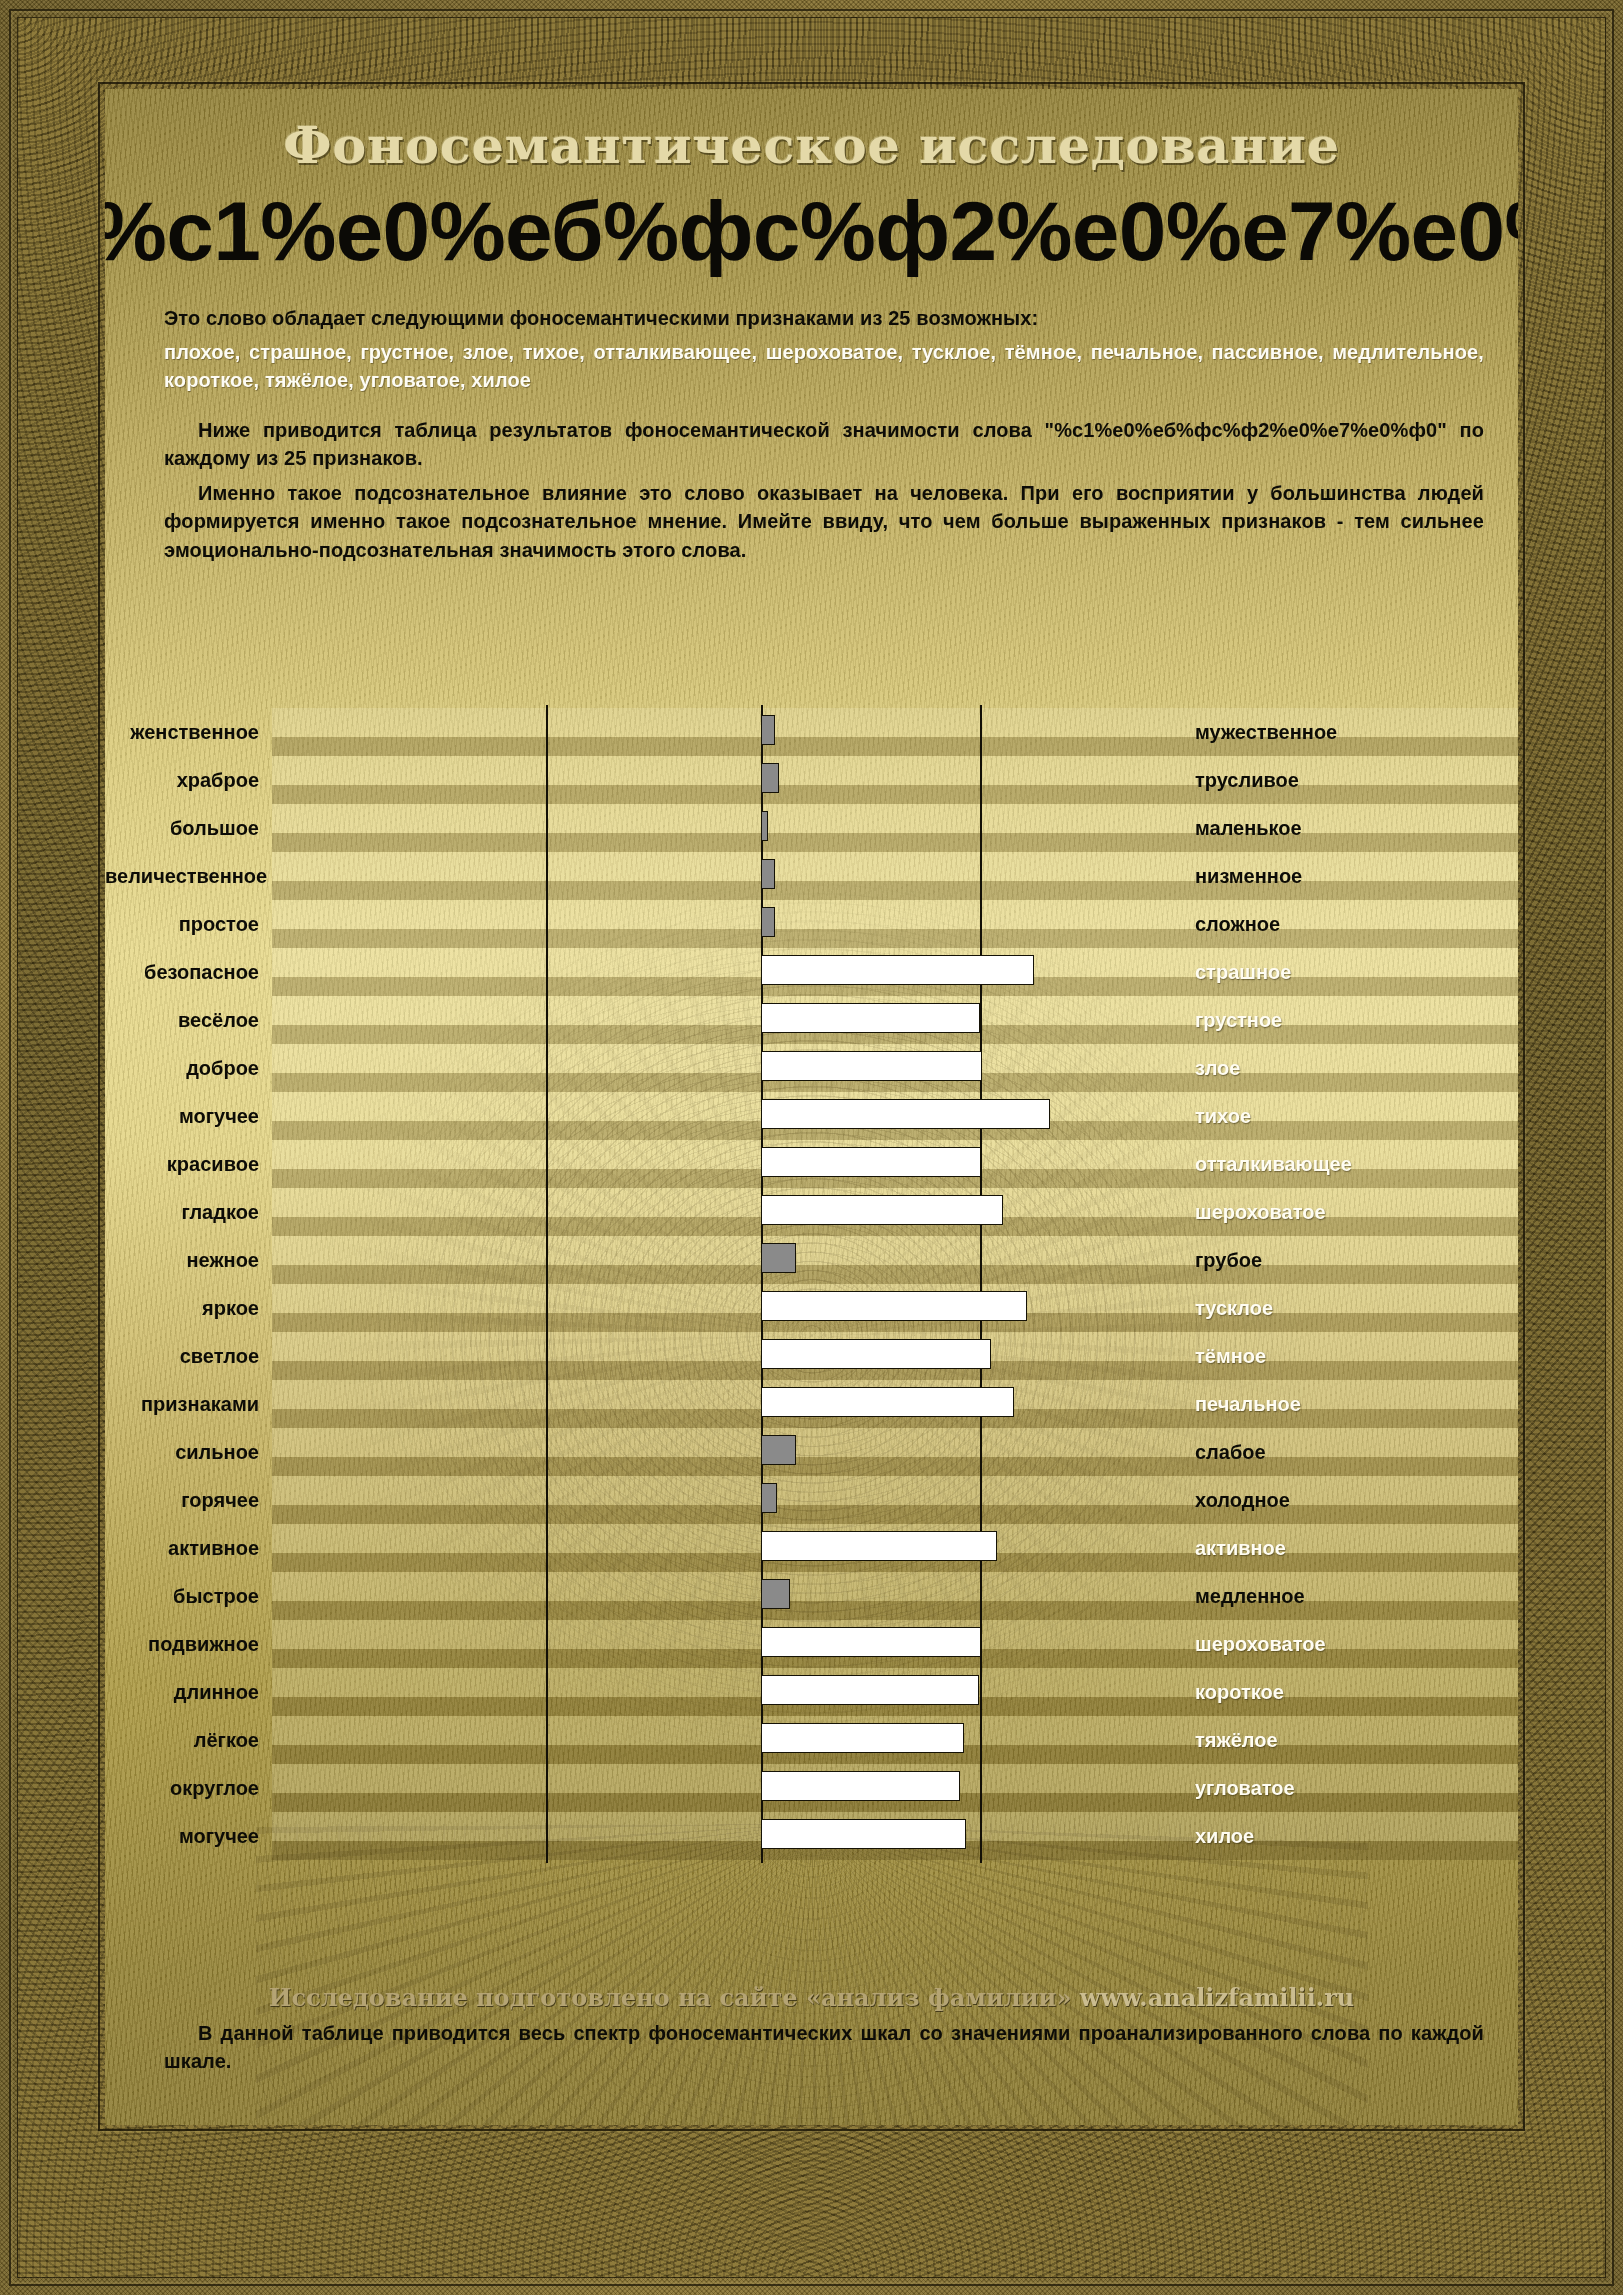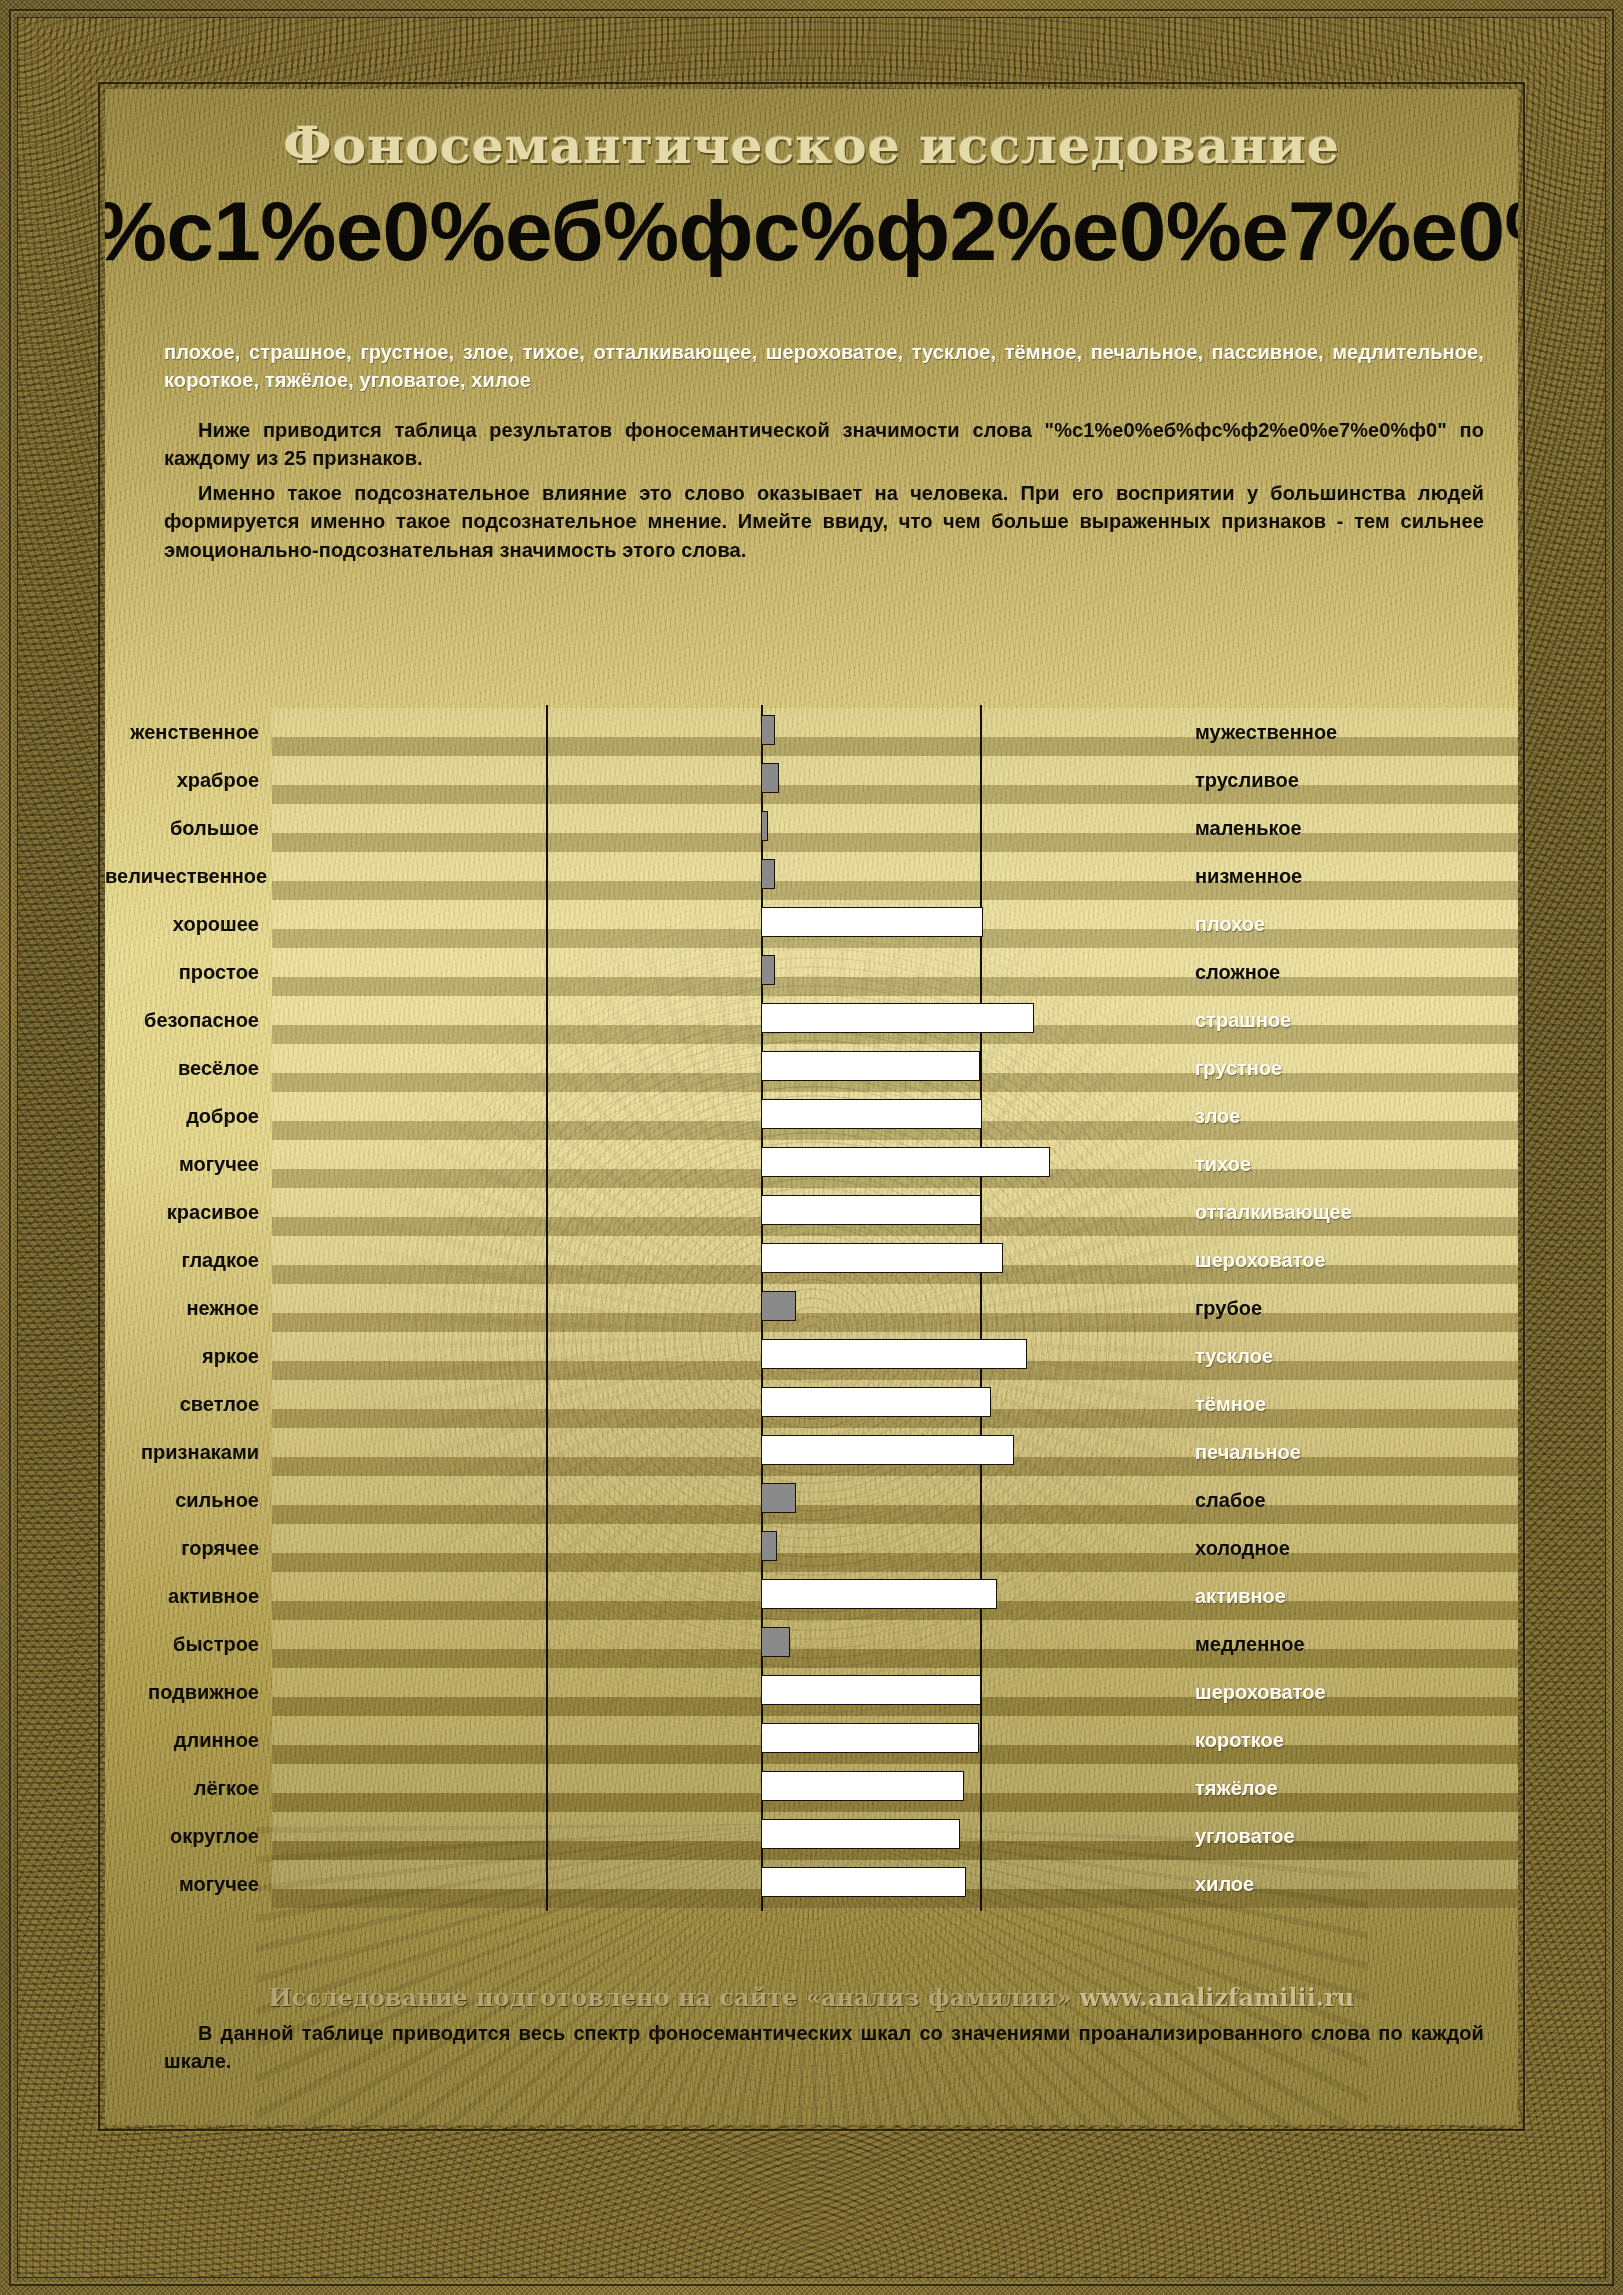--- a/index.html
+++ b/index.html
@@ -151,20 +151,21 @@
   <div class="frame-inner-line"></div>
 
   <div class="sheet">
 
     <div class="rosette"></div>
     <div class="fan-bottom"></div>
 
     <div class="title">Фоносемантическое исследование</div>
     <div class="bigword">%с1%е0%еб%фс%ф2%е0%е7%е0%ф0</div>
 
+    <div class="para p1">Это слово обладает следующими фоносемантическими признаками из 25 возможных:</div>
     <div class="para feats">плохое, страшное, грустное, злое, тихое, отталкивающее, шероховатое, тусклое, тёмное, печальное, пассивное, медлительное, короткое, тяжёлое, угловатое, хилое</div>
     <div class="para p2 indent">Ниже приводится таблица результатов фоносемантической значимости слова "%с1%е0%еб%фс%ф2%е0%е7%е0%ф0" по каждому из 25 признаков.</div>
     <div class="para p3 indent">Именно такое подсознательное влияние это слово оказывает на человека. При его восприятии у большинства людей формируется именно такое подсознательное мнение. Имейте ввиду, что чем больше выраженных признаков - тем сильнее эмоционально-подсознательная значимость этого слова.</div>
 
     <div class="chart" id="chart">
         <div class="row">
           <div class="stripeband"></div>
           <div class="lbl-left">женственное</div>
           <div class="track">
             <div class="gl g1" style="left: 274px;"></div>
@@ -199,31 +200,20 @@
         <div class="row">
           <div class="stripeband"></div>
           <div class="lbl-left">величественное</div>
           <div class="track">
             <div class="gl g1" style="left: 274px;"></div>
             <div class="gl g2" style="left: 489px;"></div>
             <div class="gl g3" style="left: 708px;"></div>
             <div class="bar grey" style="left: 489px; width: 14.4px;"></div>
           </div>
           <div class="lbl-right">низменное</div>
-        </div>
-        <div class="row">
-          <div class="stripeband"></div>
-          <div class="lbl-left">хорошее</div>
-          <div class="track">
-            <div class="gl g1" style="left: 274px;"></div>
-            <div class="gl g2" style="left: 489px;"></div>
-            <div class="gl g3" style="left: 708px;"></div>
-            <div class="bar white" style="left: 489px; width: 222px;"></div>
-          </div>
-          <div class="lbl-right hi">плохое</div>
         </div>
         <div class="row">
           <div class="stripeband"></div>
           <div class="lbl-left">простое</div>
           <div class="track">
             <div class="gl g1" style="left: 274px;"></div>
             <div class="gl g2" style="left: 489px;"></div>
             <div class="gl g3" style="left: 708px;"></div>
             <div class="bar grey" style="left: 489px; width: 14.4px;"></div>
           </div>

